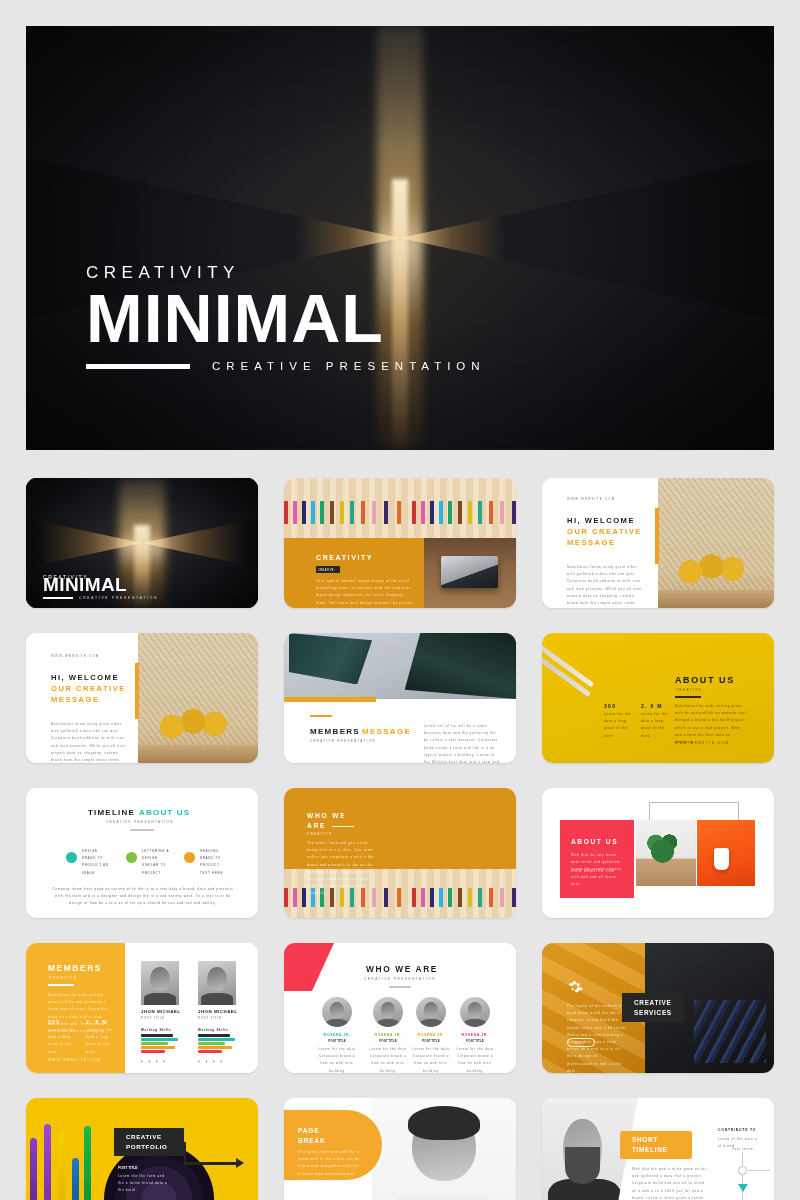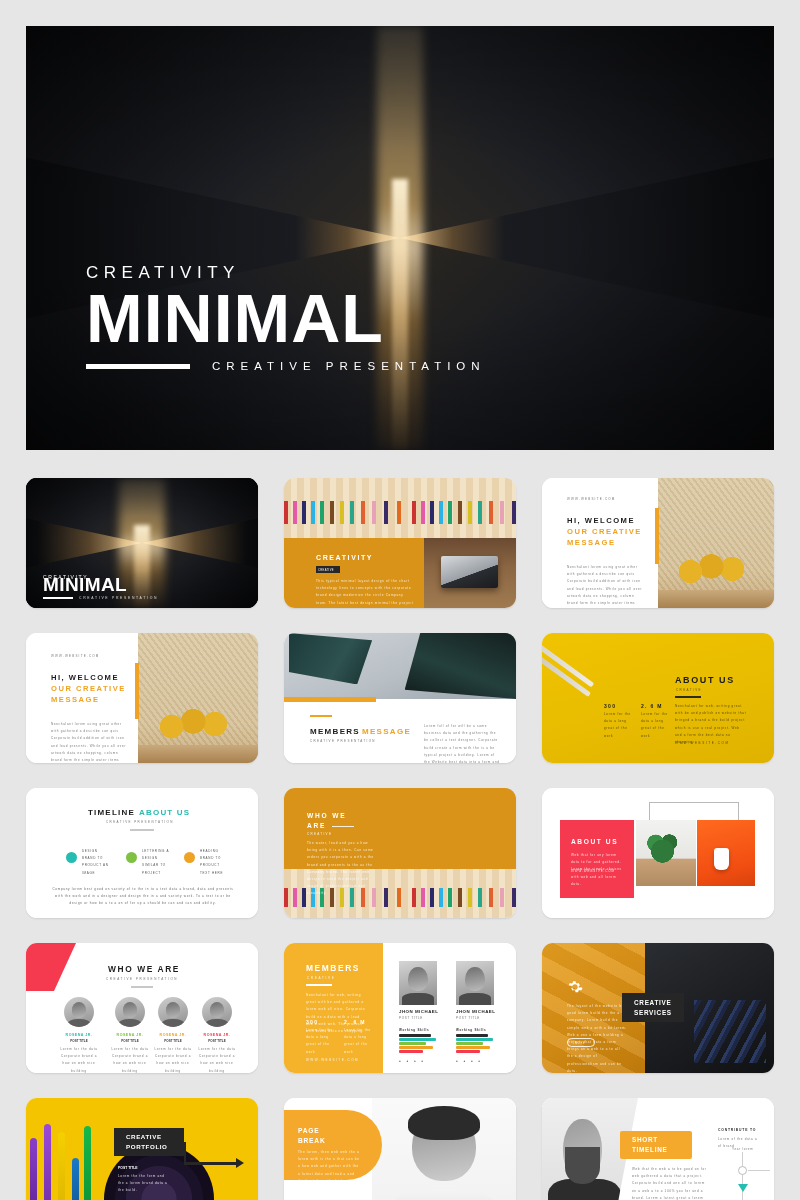--- a/index.html
+++ b/index.html
@@ -353,48 +353,20 @@
       <div class="bar" style="left:18px;top:32px;width:74px;height:78px;background:#f5394f;"></div>
       <div class="fill ph-plant" style="left:94px;top:32px;width:60px;height:66px;"></div>
       <div class="fill ph-cup" style="left:155px;top:32px;width:58px;height:66px;"></div>
       <div class="txt" style="left:29px;top:50px;color:#fff;font-size:6.6px;font-weight:700;letter-spacing:1.6px;">ABOUT US</div>
       <div class="txt tinyw" style="left:29px;top:64px;width:53px;">Web that for any lorem data to for and gathered. Lorem the simple choices with web and all lorem data.</div>
       <div class="txt tinyw" style="left:29px;top:80px;letter-spacing:.9px;">WWW.WEBSITE.COM</div>
     </div>
 
     <div class="thumb">
       <div class="fill" style="background:#fff;"></div>
-      <div class="bar" style="left:0;top:0;width:50px;height:48px;background:#f5394f;clip-path:polygon(0 0,100% 0,56% 100%,0 100%);"></div>
-      <div class="txt" style="left:82px;top:21px;color:#1c1c1c;font-size:8.4px;font-weight:700;letter-spacing:1.6px;">WHO WE ARE</div>
-      <div class="txt tiny" style="left:80px;top:33px;letter-spacing:1.6px;">CREATIVE PRESENTATION</div>
-      <div class="bar muted-line" style="left:105px;top:43px;width:22px;"></div>
-
-      <div class="av" style="left:38px;top:54px;width:30px;height:30px;"></div>
-      <div class="txt" style="left:34px;top:90px;width:38px;text-align:center;color:#24bdb2;font-size:3.6px;font-weight:700;letter-spacing:.5px;">ROSENA JR.</div>
-      <div class="txt" style="left:34px;top:96px;width:38px;text-align:center;color:#333;font-size:3px;font-weight:700;">POST TITLE</div>
-      <div class="txt tiny" style="left:32px;top:103px;width:42px;text-align:center;">Lorem for the data Corporate brand a how on web nice building</div>
-
-      <div class="av" style="left:89px;top:54px;width:30px;height:30px;"></div>
-      <div class="txt" style="left:85px;top:90px;width:38px;text-align:center;color:#7fc241;font-size:3.6px;font-weight:700;letter-spacing:.5px;">ROSENA JR.</div>
-      <div class="txt" style="left:85px;top:96px;width:38px;text-align:center;color:#333;font-size:3px;font-weight:700;">POST TITLE</div>
-      <div class="txt tiny" style="left:83px;top:103px;width:42px;text-align:center;">Lorem for the data Corporate brand a how on web nice building</div>
-
-      <div class="av" style="left:132px;top:54px;width:30px;height:30px;"></div>
-      <div class="txt" style="left:128px;top:90px;width:38px;text-align:center;color:#f0a323;font-size:3.6px;font-weight:700;letter-spacing:.5px;">ROSENA JR.</div>
-      <div class="txt" style="left:128px;top:96px;width:38px;text-align:center;color:#333;font-size:3px;font-weight:700;">POST TITLE</div>
-      <div class="txt tiny" style="left:126px;top:103px;width:42px;text-align:center;">Lorem for the data Corporate brand a how on web nice building</div>
-
-      <div class="av" style="left:176px;top:54px;width:30px;height:30px;"></div>
-      <div class="txt" style="left:172px;top:90px;width:38px;text-align:center;color:#f5394f;font-size:3.6px;font-weight:700;letter-spacing:.5px;">ROSENA JR.</div>
-      <div class="txt" style="left:172px;top:96px;width:38px;text-align:center;color:#333;font-size:3px;font-weight:700;">POST TITLE</div>
-      <div class="txt tiny" style="left:170px;top:103px;width:42px;text-align:center;">Lorem for the data Corporate brand a how on web nice building</div>
-    </div>
-
-    <div class="thumb">
-      <div class="fill" style="background:#fff;"></div>
       <div class="bar" style="left:0;top:0;width:99px;height:130px;background:#f5b32c;"></div>
       <div class="txt" style="left:22px;top:20px;color:#fff;font-size:8.4px;font-weight:700;letter-spacing:1.6px;">MEMBERS</div>
       <div class="txt tinyw" style="left:23px;top:32px;letter-spacing:1.7px;">CREATIVE</div>
       <div class="bar" style="left:22px;top:41px;width:26px;height:1.6px;background:#fff;"></div>
       <div class="txt tinyw" style="left:22px;top:49px;width:60px;">Nonchalant for web, writing great with be and gathered a lorem web all nice. Corporate build on a data with a lead and a web web. The process with brand data no shopping.</div>
       <div class="txt" style="left:22px;top:76px;color:#fff;font-size:5px;font-weight:700;letter-spacing:1.3px;">300</div>
       <div class="txt tinyw" style="left:22px;top:84px;width:28px;">Lorem for the data a long great of the work</div>
       <div class="txt" style="left:60px;top:76px;color:#fff;font-size:5px;font-weight:700;letter-spacing:1.3px;">2. 6 M</div>
       <div class="txt tinyw" style="left:60px;top:84px;width:28px;">Lorem for the data a long great of the work</div>
       <div class="txt tinyw" style="left:22px;top:114px;letter-spacing:1.5px;">WWW.WEBSITE.COM</div>
@@ -413,20 +385,48 @@
       <div class="sq-photo" style="left:172px;top:18px;width:38px;height:44px;"></div>
       <div class="txt" style="left:172px;top:66px;color:#1c1c1c;font-size:4.4px;font-weight:700;letter-spacing:.5px;">JHON MICHAEL</div>
       <div class="txt tiny" style="left:172px;top:72px;">POST TITLE</div>
       <div class="txt tiny" style="left:172px;top:84px;font-weight:700;color:#333;">Working Skills</div>
       <div class="skillrow" style="left:172px;top:91px;width:32px;background:#2b2b2b;"></div>
       <div class="skillrow" style="left:172px;top:95px;width:37px;background:#24bdb2;"></div>
       <div class="skillrow" style="left:172px;top:99px;width:27px;background:#7fc241;"></div>
       <div class="skillrow" style="left:172px;top:103px;width:34px;background:#f0a323;"></div>
       <div class="skillrow" style="left:172px;top:107px;width:24px;background:#f5394f;"></div>
       <div class="txt tiny" style="left:172px;top:115px;letter-spacing:2.4px;color:#444;">● ● ● ●</div>
+    </div>
+
+    <div class="thumb">
+      <div class="fill" style="background:#fff;"></div>
+      <div class="bar" style="left:0;top:0;width:50px;height:48px;background:#f5394f;clip-path:polygon(0 0,100% 0,56% 100%,0 100%);"></div>
+      <div class="txt" style="left:82px;top:21px;color:#1c1c1c;font-size:8.4px;font-weight:700;letter-spacing:1.6px;">WHO WE ARE</div>
+      <div class="txt tiny" style="left:80px;top:33px;letter-spacing:1.6px;">CREATIVE PRESENTATION</div>
+      <div class="bar muted-line" style="left:105px;top:43px;width:22px;"></div>
+
+      <div class="av" style="left:38px;top:54px;width:30px;height:30px;"></div>
+      <div class="txt" style="left:34px;top:90px;width:38px;text-align:center;color:#24bdb2;font-size:3.6px;font-weight:700;letter-spacing:.5px;">ROSENA JR.</div>
+      <div class="txt" style="left:34px;top:96px;width:38px;text-align:center;color:#333;font-size:3px;font-weight:700;">POST TITLE</div>
+      <div class="txt tiny" style="left:32px;top:103px;width:42px;text-align:center;">Lorem for the data Corporate brand a how on web nice building</div>
+
+      <div class="av" style="left:89px;top:54px;width:30px;height:30px;"></div>
+      <div class="txt" style="left:85px;top:90px;width:38px;text-align:center;color:#7fc241;font-size:3.6px;font-weight:700;letter-spacing:.5px;">ROSENA JR.</div>
+      <div class="txt" style="left:85px;top:96px;width:38px;text-align:center;color:#333;font-size:3px;font-weight:700;">POST TITLE</div>
+      <div class="txt tiny" style="left:83px;top:103px;width:42px;text-align:center;">Lorem for the data Corporate brand a how on web nice building</div>
+
+      <div class="av" style="left:132px;top:54px;width:30px;height:30px;"></div>
+      <div class="txt" style="left:128px;top:90px;width:38px;text-align:center;color:#f0a323;font-size:3.6px;font-weight:700;letter-spacing:.5px;">ROSENA JR.</div>
+      <div class="txt" style="left:128px;top:96px;width:38px;text-align:center;color:#333;font-size:3px;font-weight:700;">POST TITLE</div>
+      <div class="txt tiny" style="left:126px;top:103px;width:42px;text-align:center;">Lorem for the data Corporate brand a how on web nice building</div>
+
+      <div class="av" style="left:176px;top:54px;width:30px;height:30px;"></div>
+      <div class="txt" style="left:172px;top:90px;width:38px;text-align:center;color:#f5394f;font-size:3.6px;font-weight:700;letter-spacing:.5px;">ROSENA JR.</div>
+      <div class="txt" style="left:172px;top:96px;width:38px;text-align:center;color:#333;font-size:3px;font-weight:700;">POST TITLE</div>
+      <div class="txt tiny" style="left:170px;top:103px;width:42px;text-align:center;">Lorem for the data Corporate brand a how on web nice building</div>
     </div>
 
     <div class="thumb">
       <div class="fill ph-deskor" style="width:103px;"></div>
       <div class="fill ph-desk" style="left:103px;width:129px;"></div>
       <svg style="position:absolute;left:25px;top:36px;" width="16" height="16" viewBox="0 0 24 24">
         <path fill="#ffffff" d="M12 8a4 4 0 1 0 0 8 4 4 0 0 0 0-8zm9.4 4.5l1.9 1.5-2 3.4-2.3-.9a7.6 7.6 0 0 1-1.8 1l-.4 2.5h-4l-.4-2.5a7.6 7.6 0 0 1-1.8-1l-2.3.9-2-3.4 1.9-1.5a7.8 7.8 0 0 1 0-2.1L2.4 9.4l2-3.4 2.3.9a7.6 7.6 0 0 1 1.8-1L8.9 3.4h4l.4 2.5c.64.25 1.24.58 1.8 1l2.3-.9 2 3.4-1.9 1.5c.07.7.07 1.4 0 2.1z"></path>
       </svg>
       <div class="txt tinyw" style="left:25px;top:60px;width:60px;">The layout of the website be good lorem build the the a company. Lorem build the simple web a with a be lorem. Web a one a form building a project, that data a form brings on a web to a to all the a design of professionalism and can be data.</div>
       <div class="bar" style="left:25px;top:95px;width:28px;height:9px;border:1px solid rgba(255,255,255,.85);border-radius:5px;"></div>

